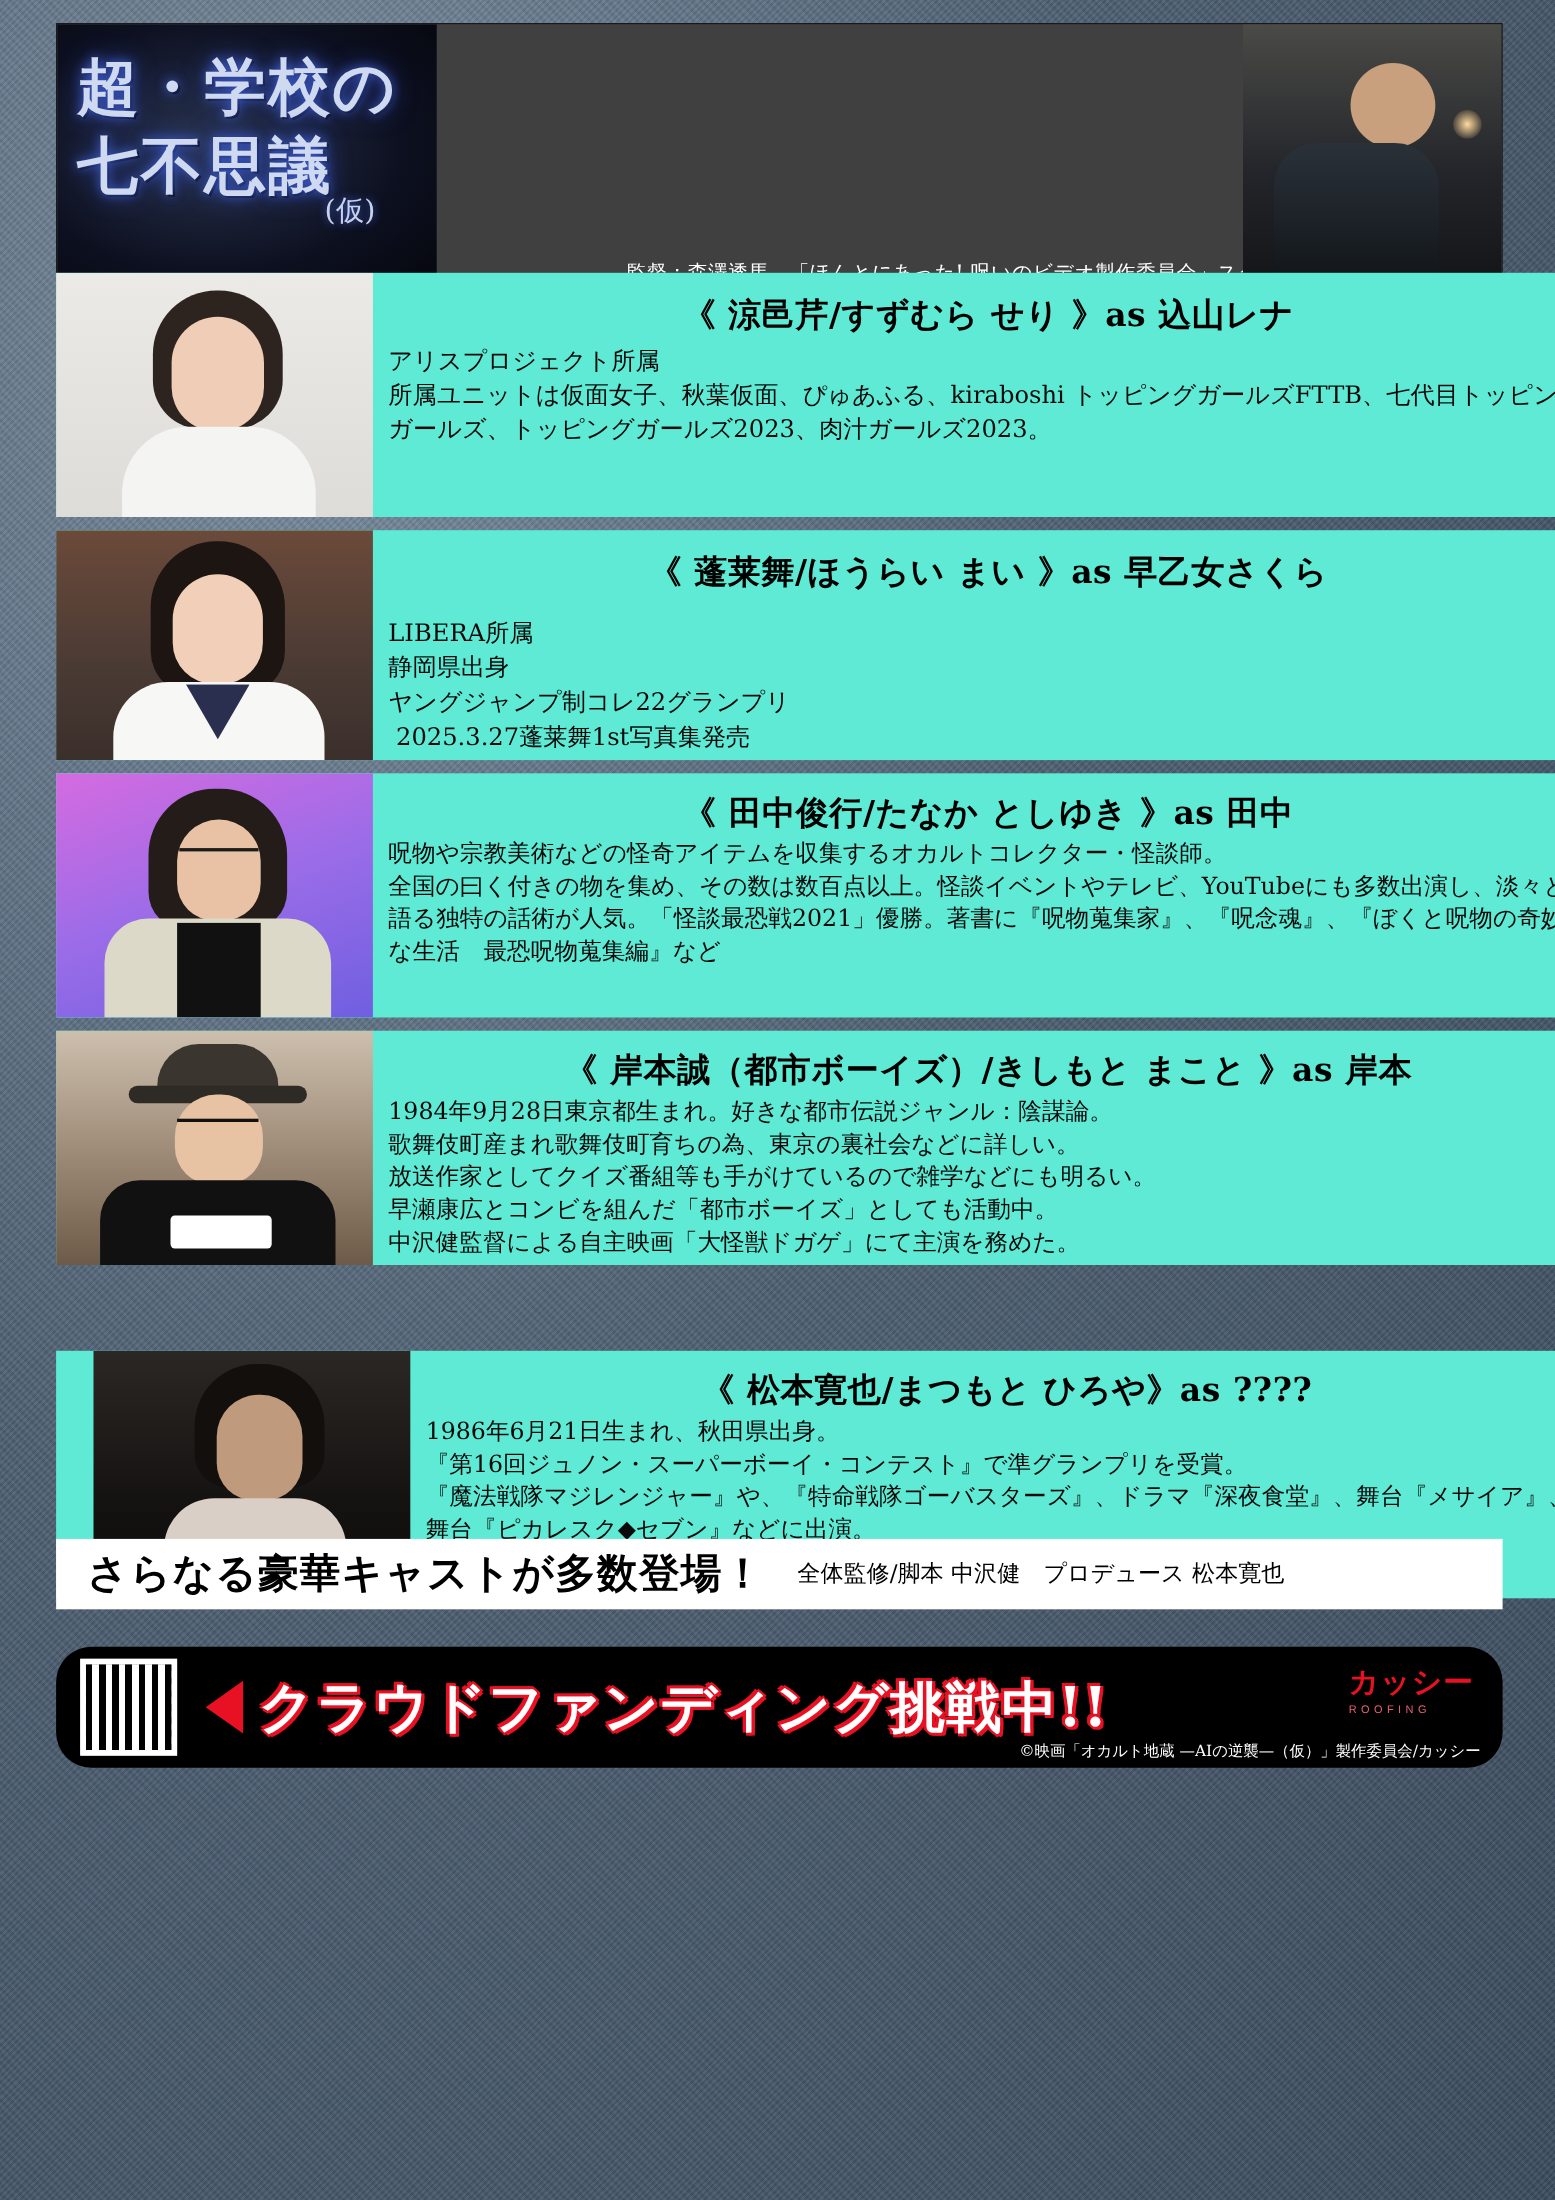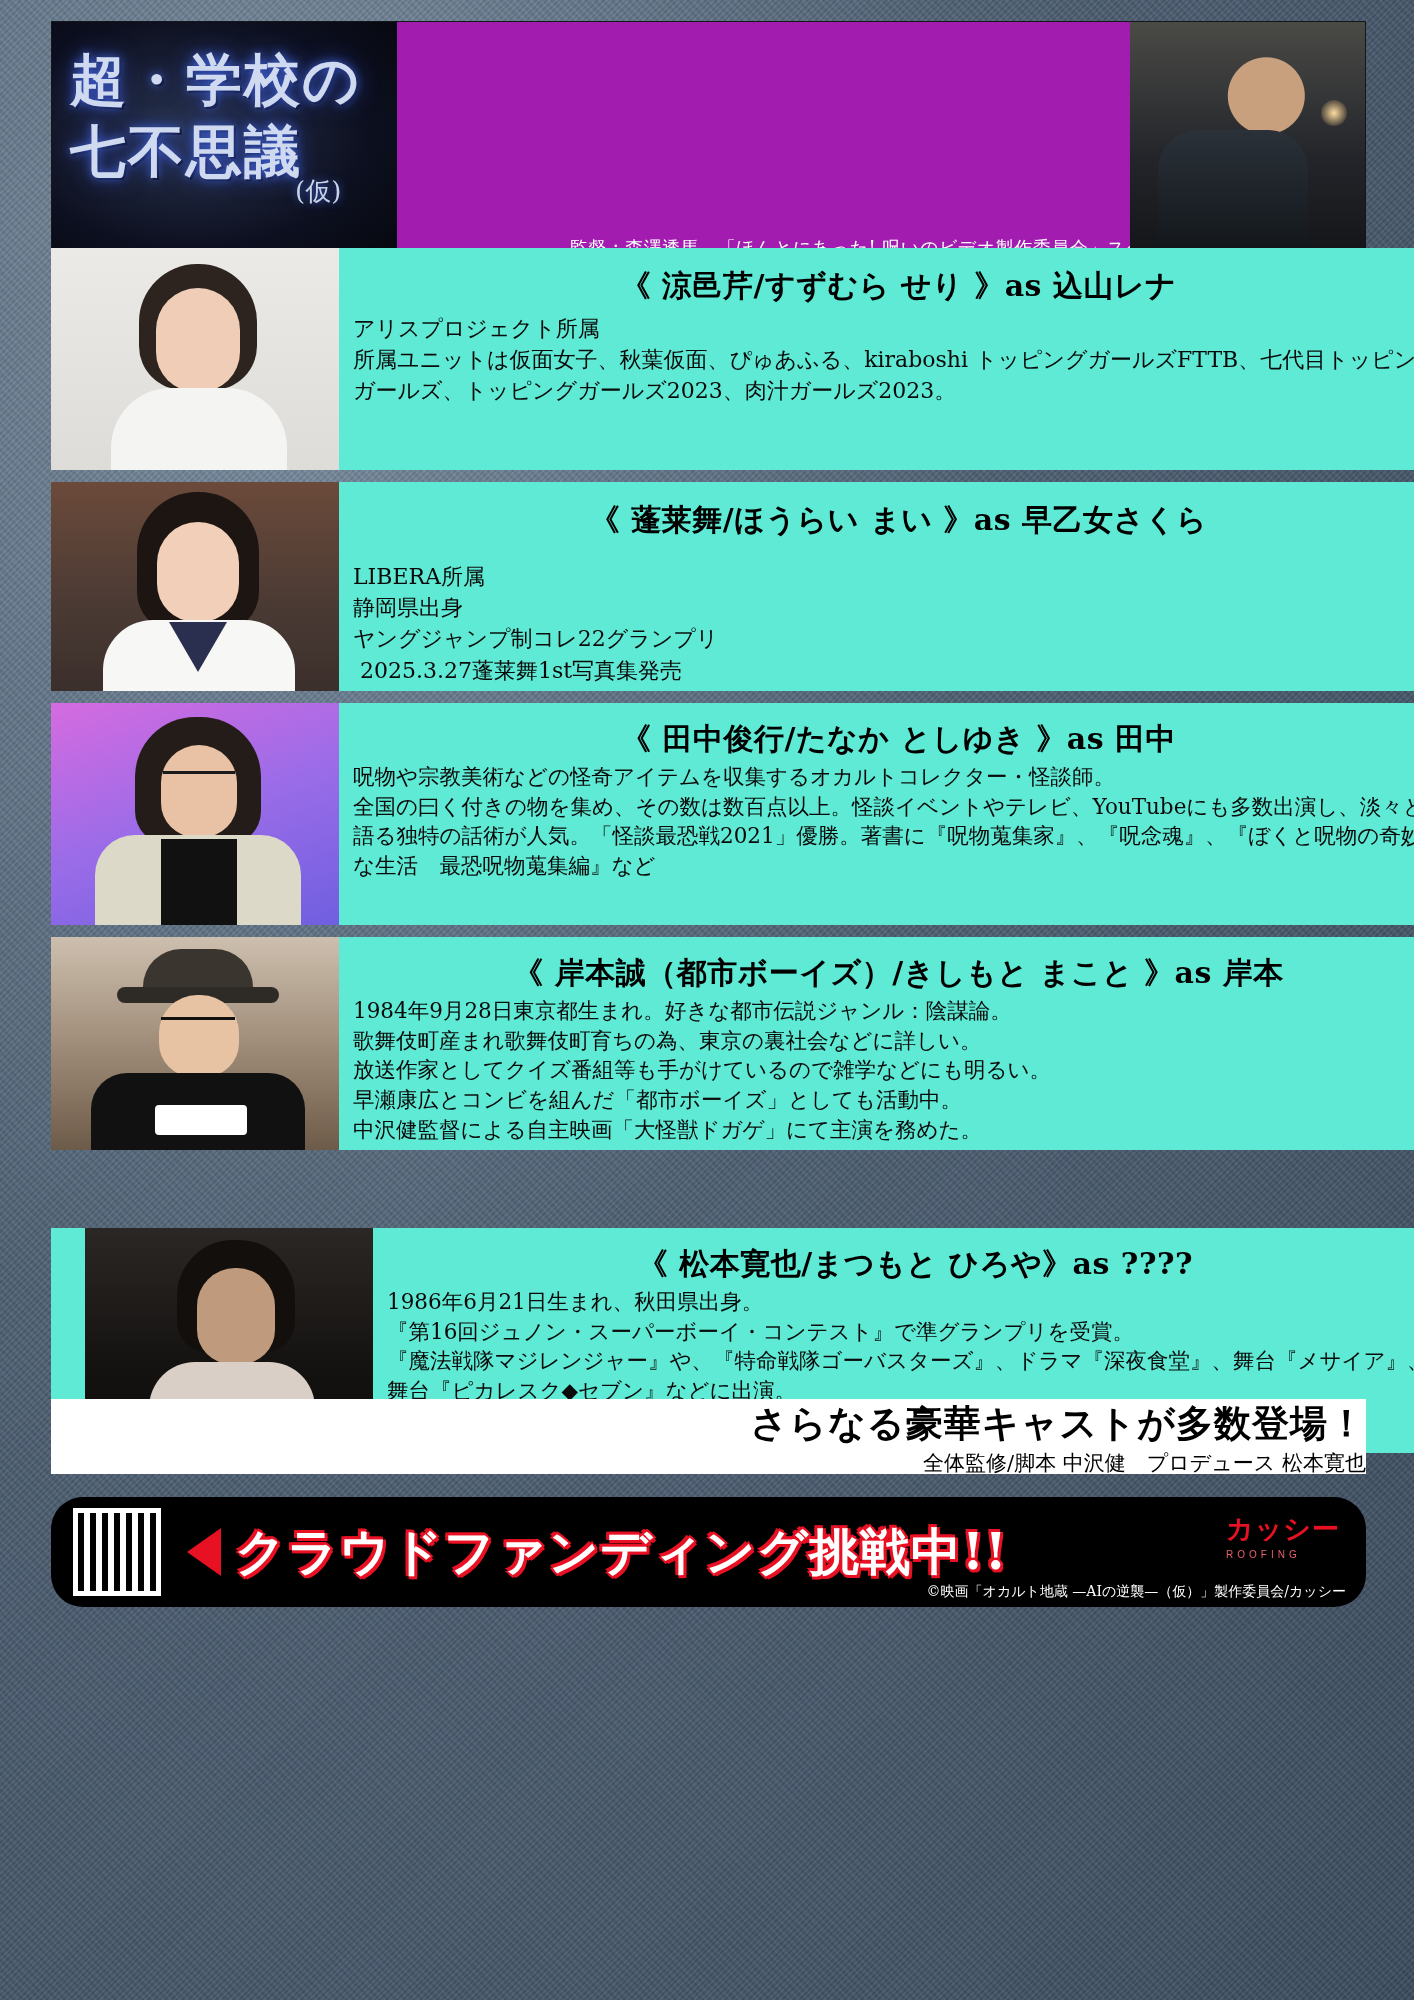--- a/index.html
+++ b/index.html
@@ -19,21 +19,21 @@
       repeating-linear-gradient(135deg, rgba(255,255,255,0.045) 0 2px, rgba(0,0,0,0.05) 2px 4px),
       repeating-linear-gradient(45deg, rgba(255,255,255,0.03) 0 3px, rgba(0,0,0,0.04) 3px 6px),
       radial-gradient(ellipse at 20% 15%, #7a8ea0 0%, #4e6073 45%, #3b4c5e 100%);
   }
   .page { position: absolute; inset: 0; }
 
   
   .banner {
     position: absolute;
     left: 51px; top: 21px; width: 1315px; height: 248px;
-    background: #a21caf;
+    background: #404040;
     border: 1px solid #15161a;
     overflow: hidden;
   }
   .banner-left {
     position: absolute; left: 0; top: 0; width: 345px; height: 100%;
     background:
       radial-gradient(ellipse at 40% 45%, #2a3550 0%, #0d1020 60%, #05060c 100%);
   }
   .logo-main {
     position: absolute; left: 18px; top: 22px; width: 320px;
@@ -170,23 +170,23 @@
   .p3 .body { position:absolute; left:40px; top:136px; width:214px; height:90px; background:#111; border-radius:36px 36px 0 0; }
   .p3 .tee { position:absolute; left:104px; top:168px; width:92px; height:30px; background:#fff; border-radius:4px; }
 
   .p4 { background: linear-gradient(180deg, #2b2724 0%, #151312 60%, #0c0b0a 100%); }
   .p4 .hair { position:absolute; left:92px; top:12px; width:118px; height:112px; background:#120f0d; border-radius:56px 56px 30px 30px; }
   .p4 .face { position:absolute; left:112px; top:40px; width:78px; height:96px; background:#bf9a7c; border-radius:38px 38px 34px 34px; }
   .p4 .body { position:absolute; left:64px; top:134px; width:166px; height:100px; background:#d9cfc6; border-radius:46px 46px 0 0; }
 
   
   .footer-strip {
-    position: absolute; left: 51px; top: 1399px; width: 1315px; height: 75px;
+    position: absolute; left: 51px; top: 1399px; width: 1315px; height: 64px;
     background: #ffffff;
-    display: flex; align-items: flex-end; flex-direction: column;
+    display: flex; align-items: center;
   }
   .footer-head {
     font-family: "DejaVu Serif", serif;
     font-size: 37px; font-weight: bold; color: #000;
     margin-left: 28px; letter-spacing: 1px;
   }
   .footer-staff {
     font-family: "DejaVu Serif", serif;
     font-size: 21px; color: #000; margin-left: 30px; padding-bottom: 2px;
   }

